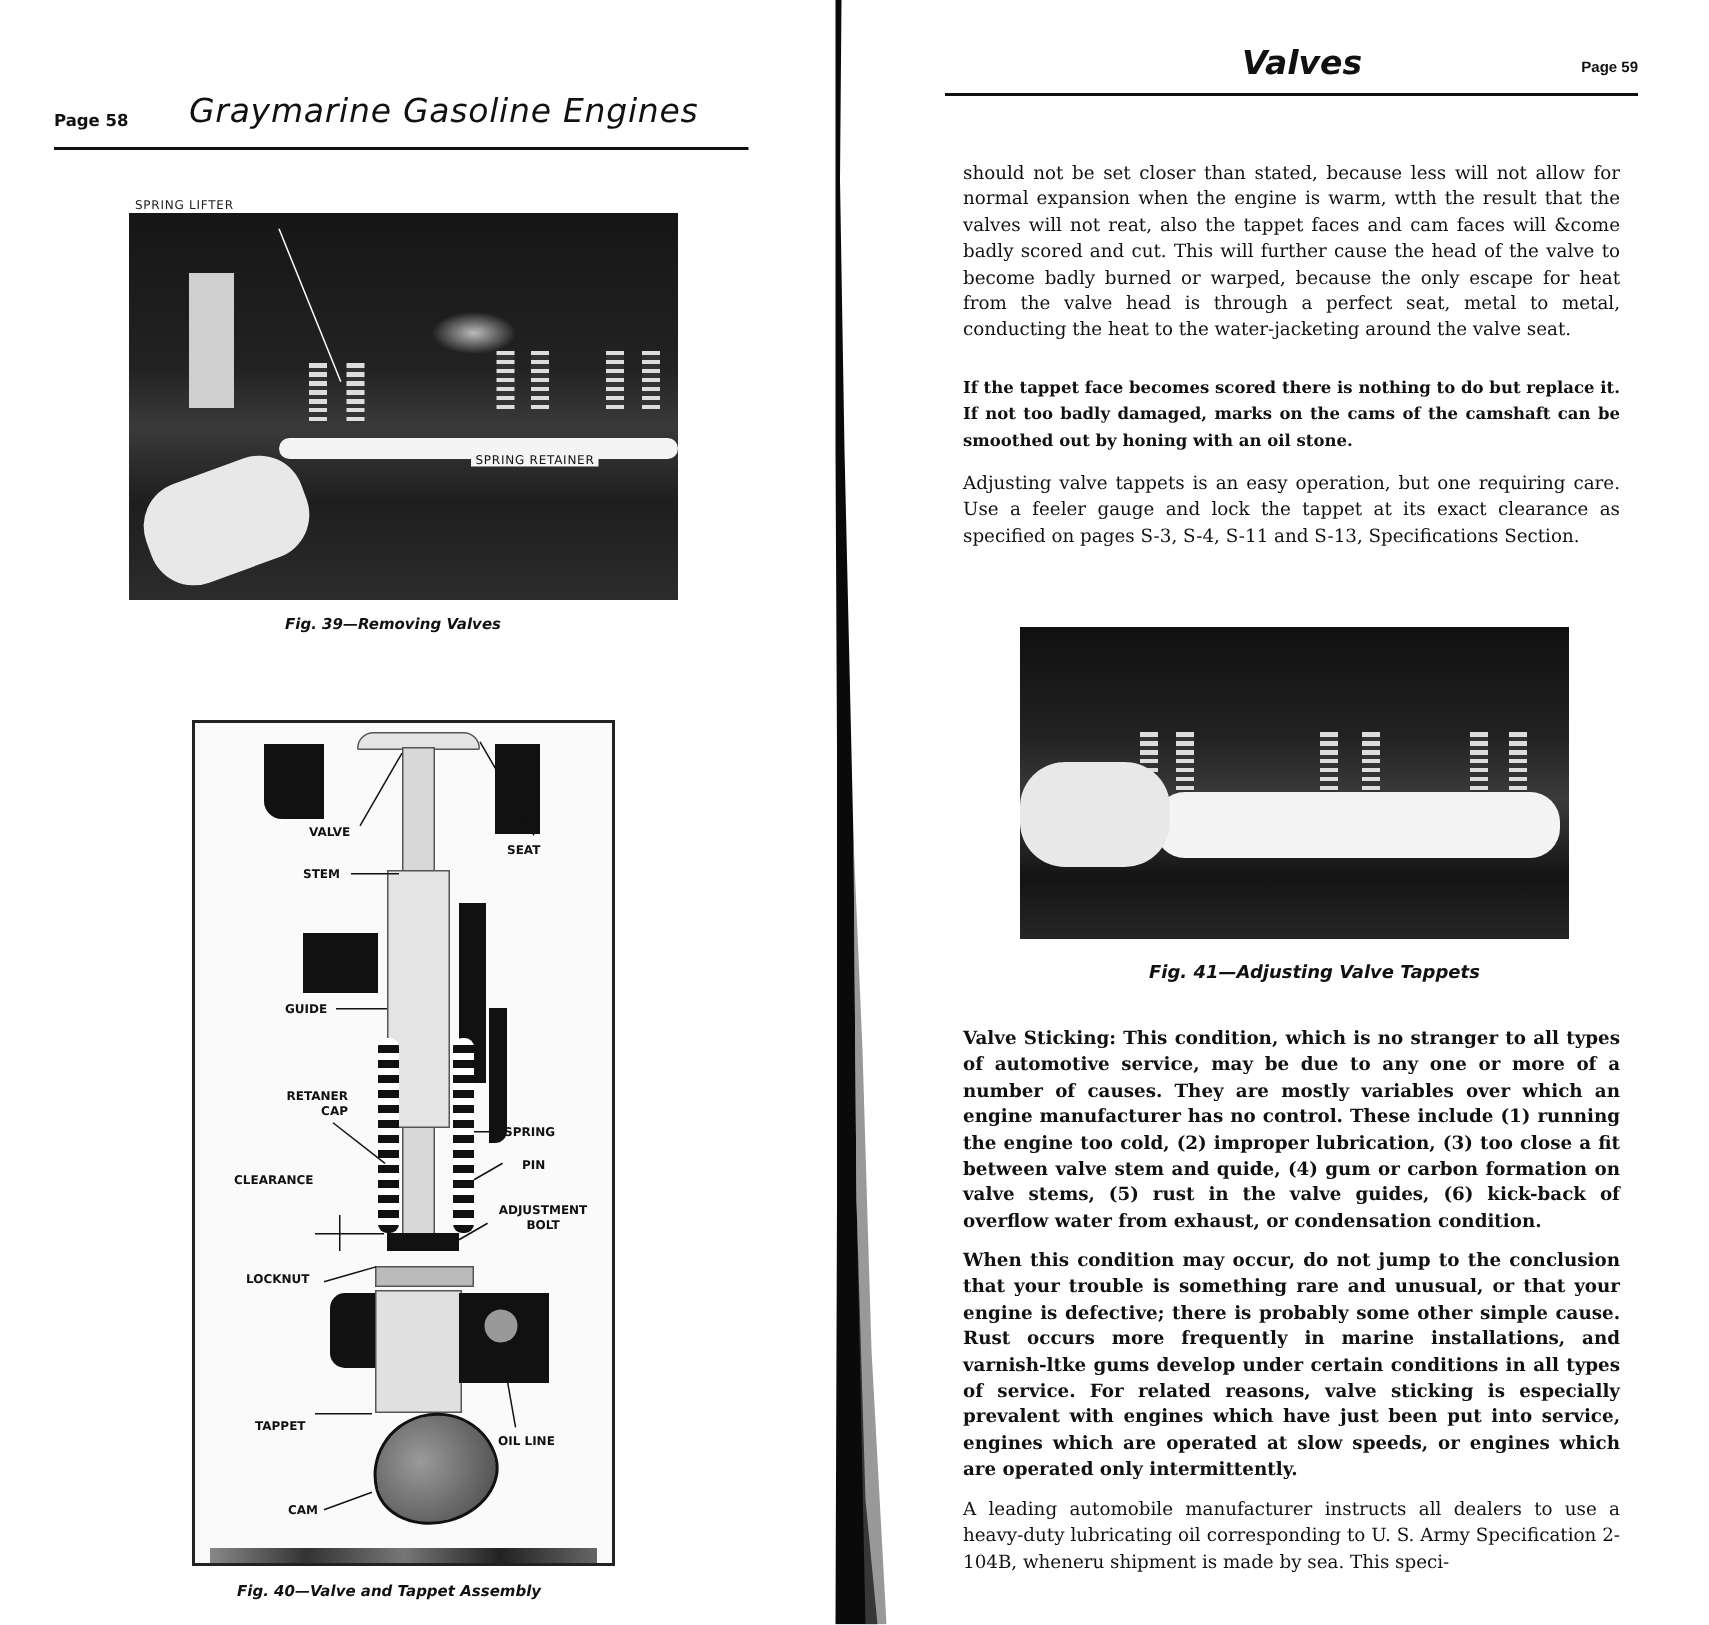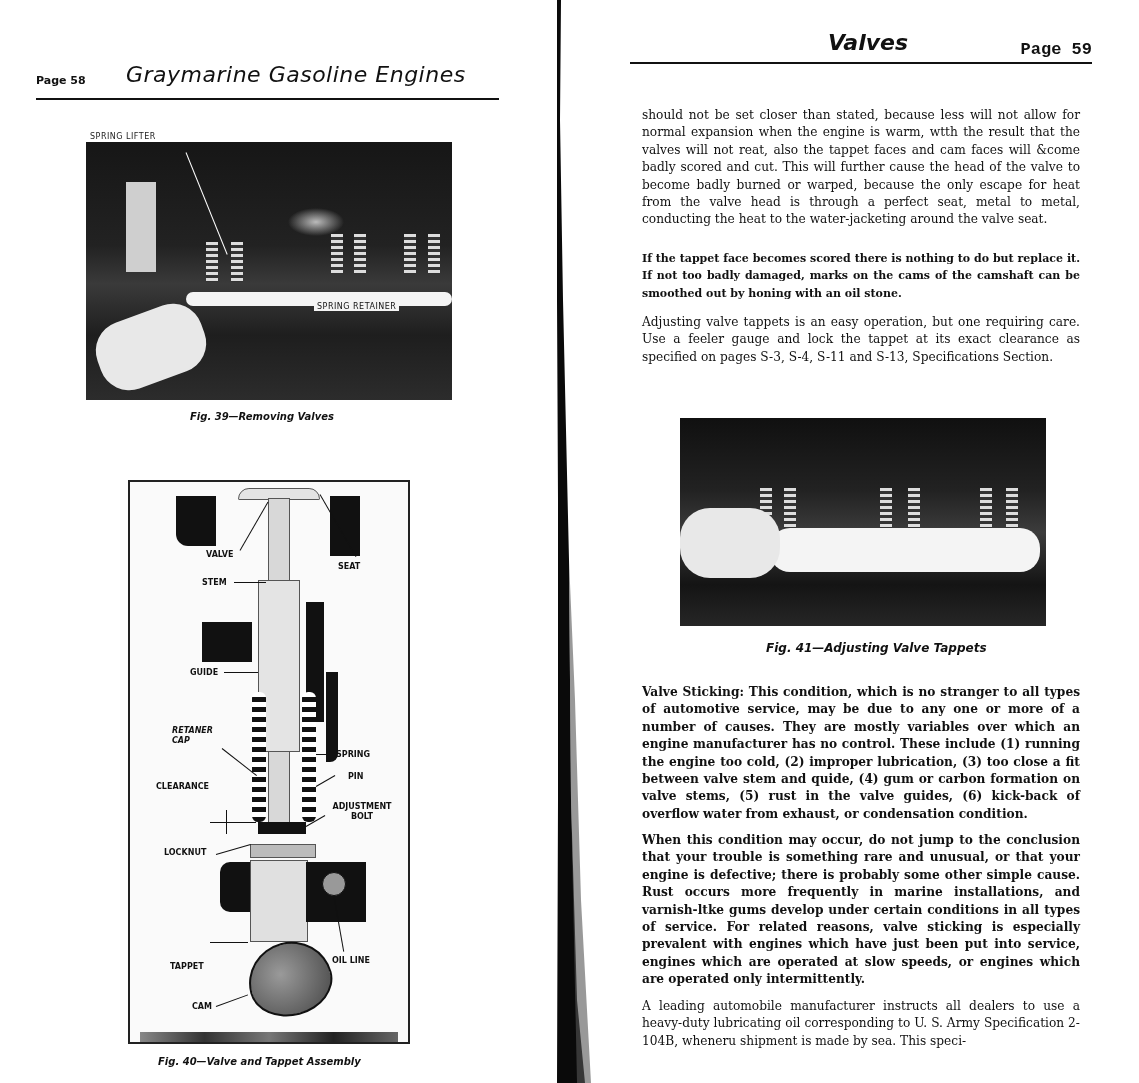--- a/index.html
+++ b/index.html
@@ -10,21 +10,21 @@
   .page-right { left:600px; width:539px; }
 
   .gutter { position:absolute; left:555px; top:0; width:40px; height:1083px; }
 
   
   .hdr-left { position:absolute; left:36px; top:38px; width:463px; height:36px; border-bottom:2px solid #111; }
   .hdr-left .pg { position:absolute; left:0; top:12px; font-family:"DejaVu Sans", sans-serif; font-weight:bold; font-size:11px; }
   .hdr-left .title { position:absolute; left:90px; top:0; font-family:"DejaVu Sans", sans-serif; font-style:italic; font-size:22px; letter-spacing:0.5px; }
   .hdr-right { position:absolute; left:30px; top:28px; width:462px; height:34px; border-bottom:2px solid #111; }
   .hdr-right .title { position:absolute; left:198px; top:2px; font-family:"DejaVu Sans", sans-serif; font-style:italic; font-weight:bold; font-size:22px; }
-  .hdr-right .pg { position:absolute; right:0; top:12px; font-family:Liberation Mono, monospace; font-weight:bold; font-size:17px; }
+  .hdr-right .pg { position:absolute; right:0; top:12px; font-family:Liberation Sans, sans-serif; font-weight:bold; font-size:10px; }
 
   
   .fig39 { position:absolute; left:86px; top:108px; width:366px; height:268px; }
   .photo { position:absolute; background:#1a1a1a; overflow:hidden; }
   .fig39 .photo { left:0; top:10px; width:366px; height:258px;
     background:
       radial-gradient(ellipse 40px 20px at 230px 80px, #bbb 0, transparent 70%),
       linear-gradient(180deg,#161616 0,#222 40%,#3a3a3a 55%,#1e1e1e 75%,#2c2c2c 100%); }
   .spring-col { position:absolute; width:12px; height:40px; background:repeating-linear-gradient(180deg,#ddd 0 3px,#333 3px 6px); }
   .hand { position:absolute; background:#e8e8e8; border-radius:30px; }
@@ -117,34 +117,34 @@
     <div class="ground"></div>
 
     <span class="lbl-b" style="left:76px;top:68px;">VALVE</span>
     <div class="leader" style="left:110px;top:68px;width:56px;transform:rotate(-60deg);"></div>
     <span class="lbl-b" style="left:208px;top:80px;">SEAT</span>
     <div class="leader" style="left:190px;top:12px;width:72px;transform:rotate(60deg);"></div>
     <span class="lbl-b" style="left:72px;top:96px;">STEM</span>
     <div class="leader" style="left:104px;top:100px;width:32px;"></div>
     <span class="lbl-b" style="left:60px;top:186px;">GUIDE</span>
     <div class="leader" style="left:94px;top:190px;width:34px;"></div>
-    <span class="lbl-b" style="left:42px;top:244px;width:60px;text-align:left;font-style:italic;">RETANER CAP</span>
+    <span class="lbl-b" style="left:42px;top:244px;width:60px;text-align:right;">RETANER CAP</span>
     <div class="leader" style="left:92px;top:266px;width:44px;transform:rotate(38deg);"></div>
     <span class="lbl-b" style="left:206px;top:268px;">SPRING</span>
     <div class="leader" style="left:186px;top:272px;width:20px;"></div>
     <span class="lbl-b" style="left:206px;top:290px;padding-left:12px;">PIN</span>
     <div class="leader" style="left:186px;top:304px;width:22px;transform:rotate(-30deg);"></div>
     <span class="lbl-b" style="left:26px;top:300px;">CLEARANCE</span>
     <div style="position:absolute;left:96px;top:328px;width:1px;height:24px;background:#111;"></div>
     <div class="leader" style="left:80px;top:340px;width:46px;"></div>
     <span class="lbl-b" style="left:192px;top:320px;width:80px;text-align:center;">ADJUSTMENT BOLT</span>
     <div class="leader" style="left:176px;top:344px;width:22px;transform:rotate(-30deg);"></div>
     <span class="lbl-b" style="left:34px;top:366px;">LOCKNUT</span>
     <div class="leader" style="left:86px;top:372px;width:36px;transform:rotate(-16deg);"></div>
-    <span class="lbl-b" style="left:40px;top:480px;">TAPPET</span>
+    <span class="lbl-b" style="left:40px;top:464px;">TAPPET</span>
     <div class="leader" style="left:80px;top:460px;width:38px;"></div>
     <span class="lbl-b" style="left:202px;top:474px;">OIL LINE</span>
     <div class="leader" style="left:204px;top:414px;width:56px;transform:rotate(80deg);"></div>
     <span class="lbl-b" style="left:62px;top:520px;">CAM</span>
     <div class="leader" style="left:86px;top:524px;width:34px;transform:rotate(-20deg);"></div>
   </div>
   <div class="caption" style="left:158px;top:1032px;">Fig. 40—Valve and Tappet Assembly</div>
 </div>
 
 <div class="gutter">

